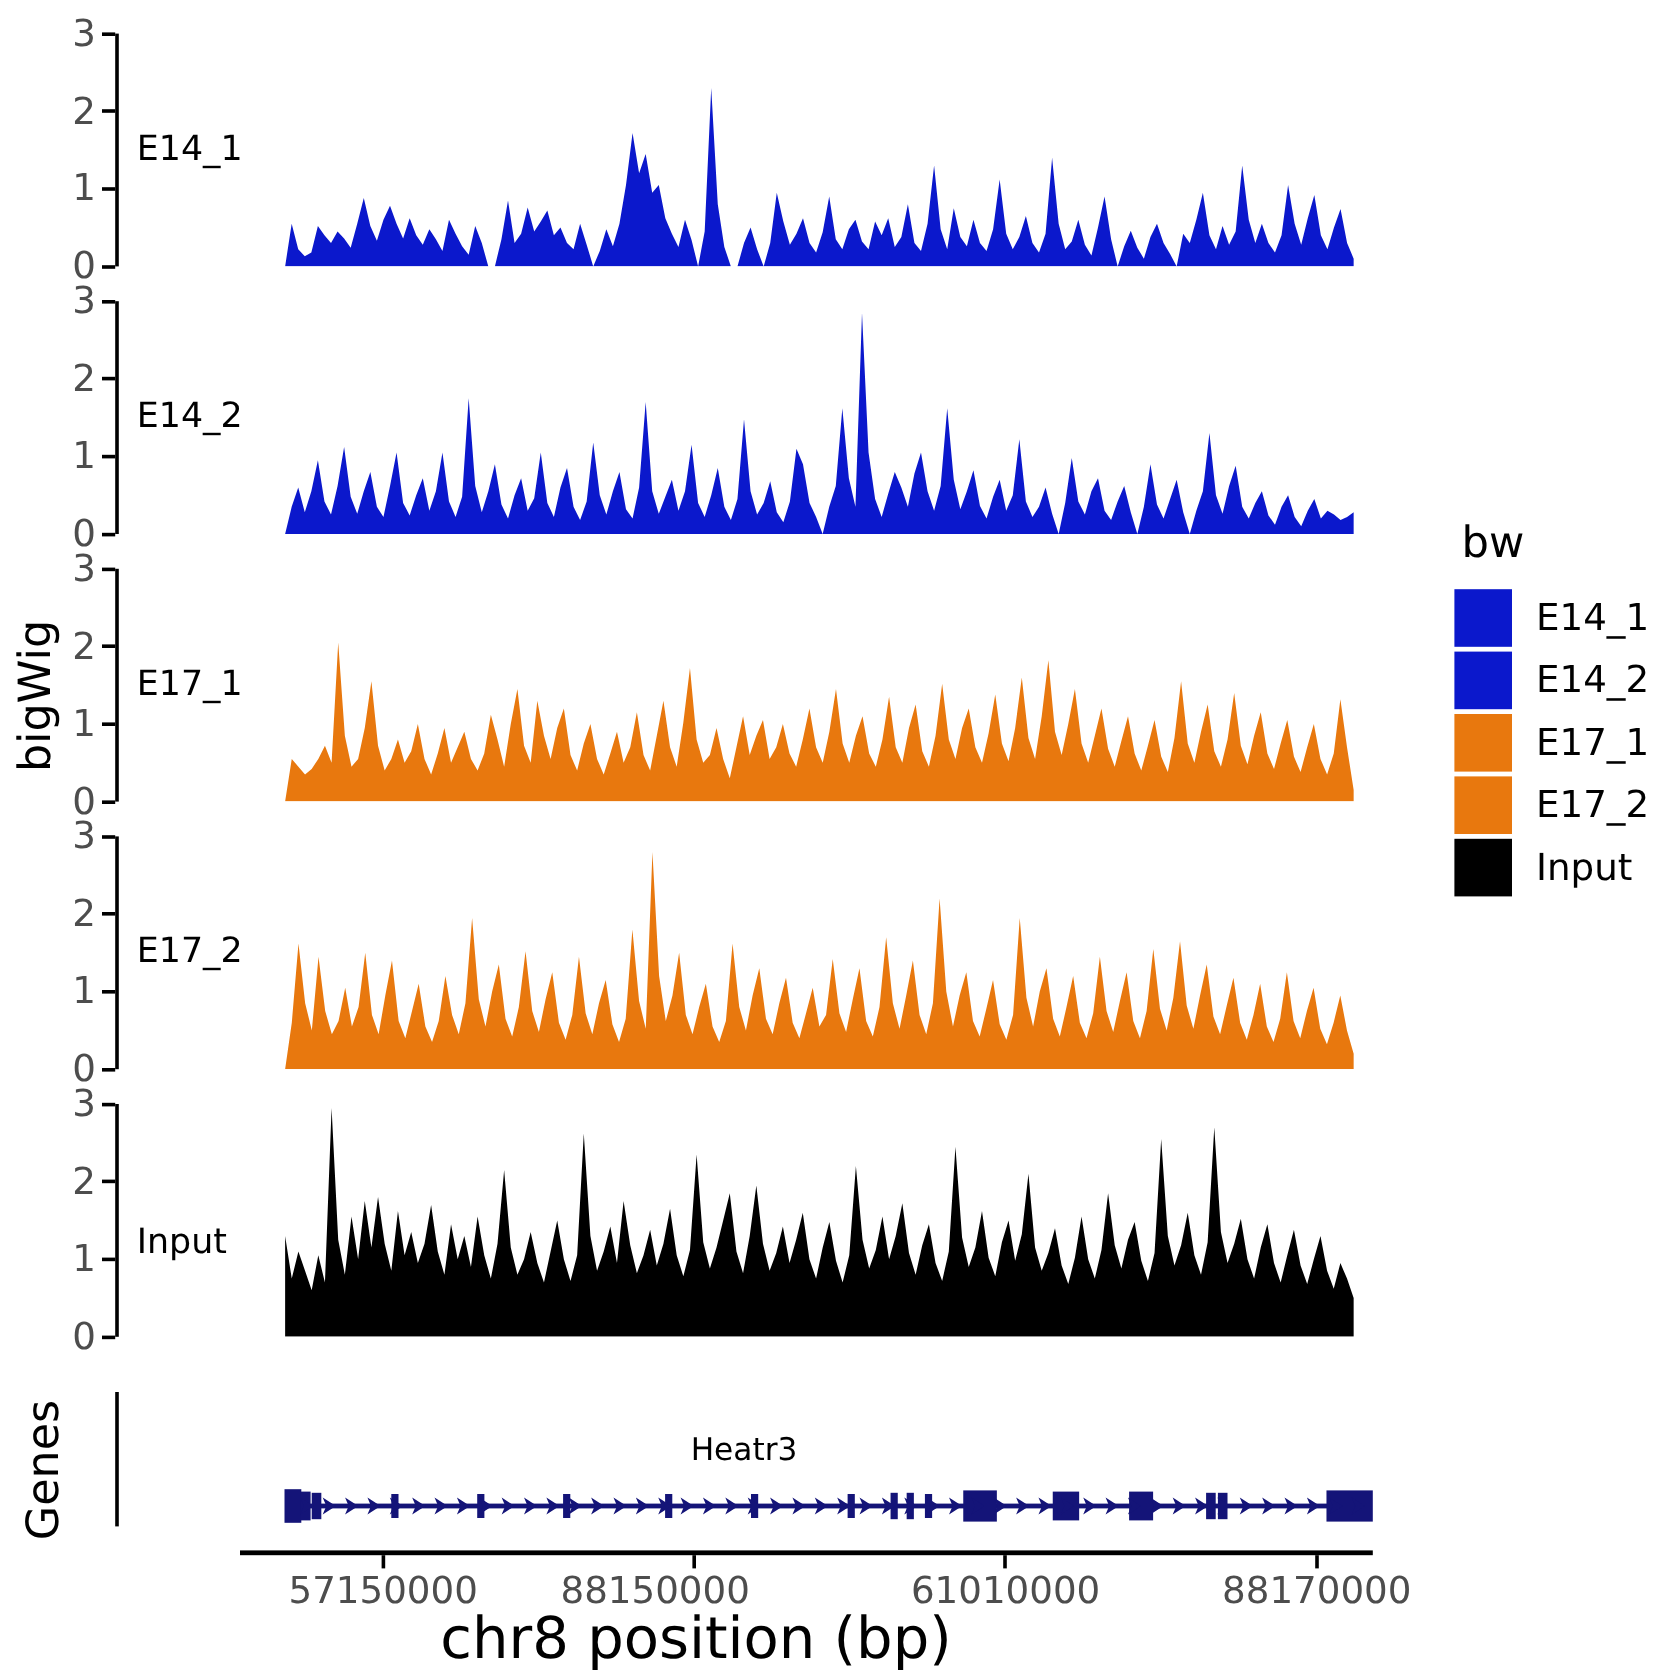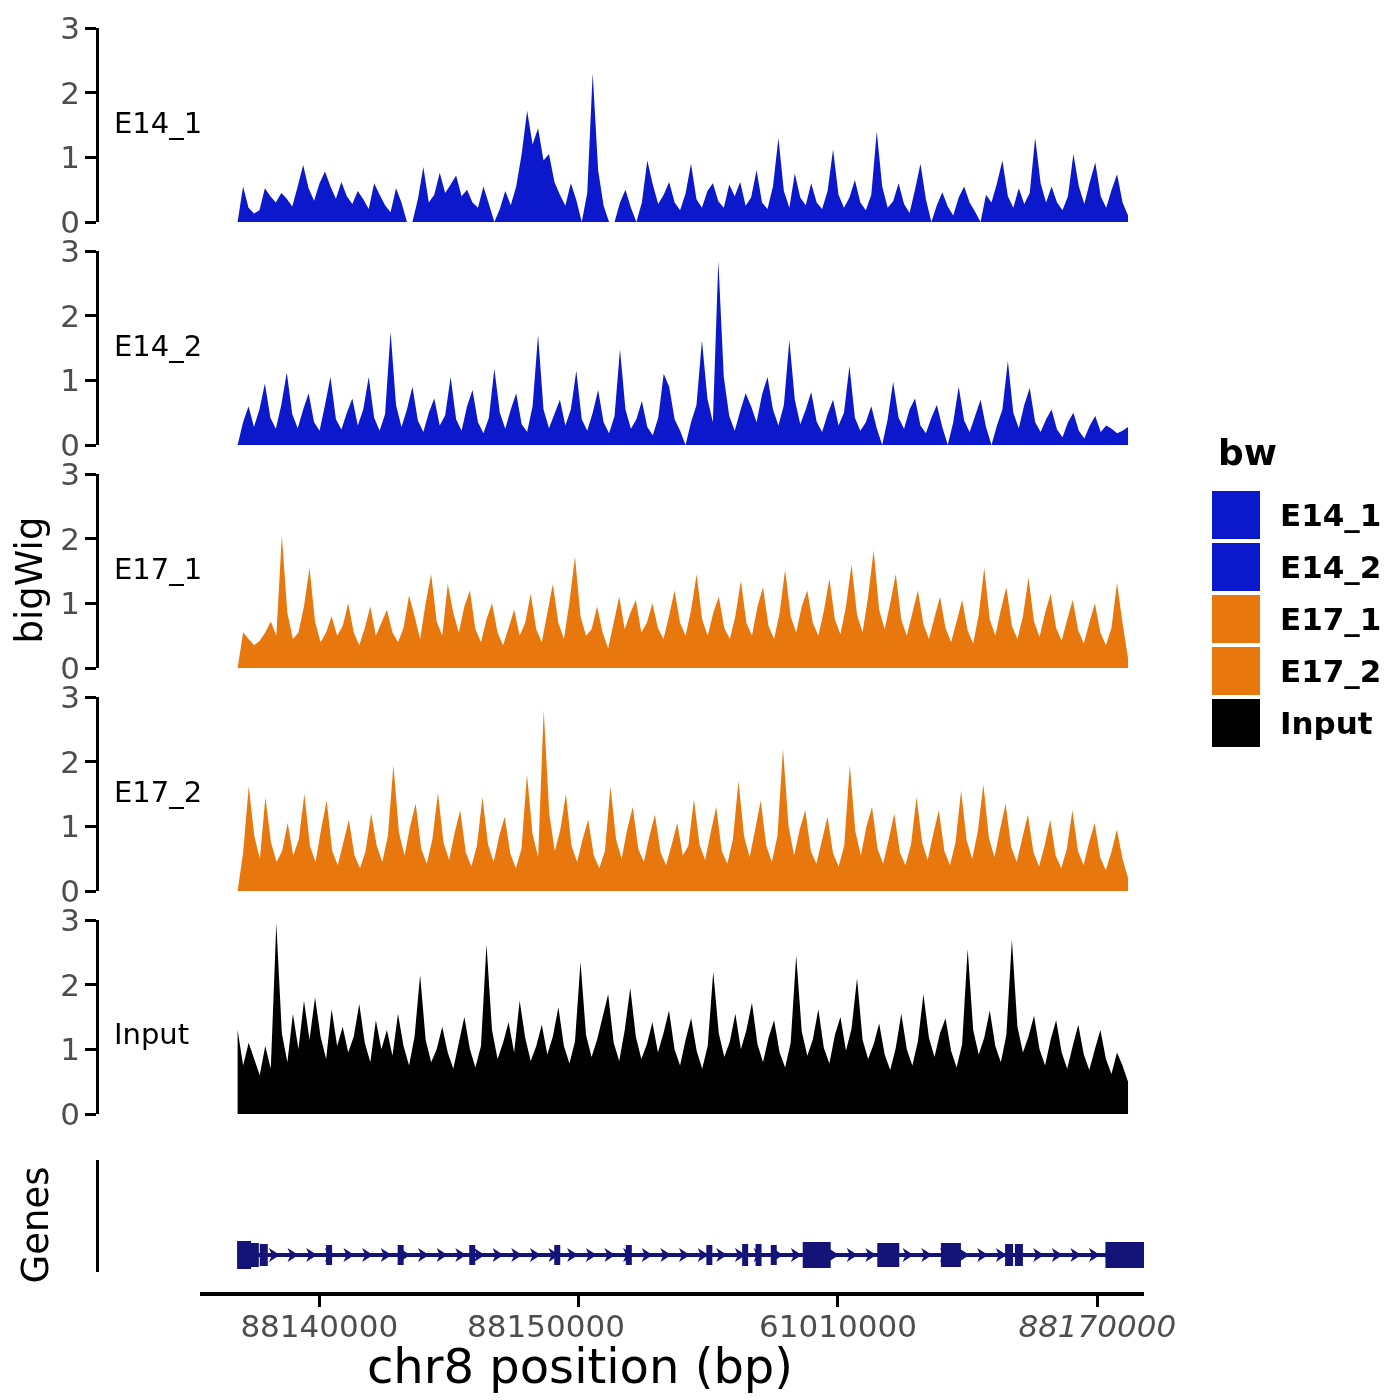--- a/index.html
+++ b/index.html
@@ -88,21 +88,21 @@
     position:absolute;top:16px;
     transform:translateX(-50%);
     font-size:31px;color:#4d4d4d;white-space:nowrap;
   }
   #xaxis-title{
     position:absolute;left:0;top:1338px;width:1160px;
     text-align:center;font-size:48px;color:#000;
   }
 
   
-  #legend{position:absolute;left:1212px;top:432px;width:180px;font-weight:bold;}
+  #legend{position:absolute;left:1212px;top:432px;width:180px;}
   #legend-title{font-size:36px;color:#000;margin:0 0 18px 6px;}
   .legend-row{display:flex;align-items:center;height:48px;margin-bottom:4px;}
   .legend-key{width:48px;height:48px;flex:0 0 48px;}
   .legend-lab{margin-left:20px;font-size:31px;color:#000;white-space:nowrap;}
 </style>
 </head>
 <body>
 
 <div class="root">
 
@@ -192,20 +192,21 @@
         <div class="plotarea">
           <svg viewBox="0 0 1048 194" preserveAspectRatio="none">
             <path d="M 139.00 194.00 L 139.00 109.93 L 144.55 145.50 L 150.09 122.87 L 155.64 139.03 L 161.19 155.20 L 166.73 126.10 L 172.28 148.73 L 177.83 3.23 L 183.37 113.17 L 188.92 142.27 L 194.47 93.77 L 200.01 129.33 L 205.56 80.83 L 211.11 119.63 L 216.65 77.60 L 222.20 116.40 L 227.75 139.03 L 233.29 89.24 L 238.84 126.10 L 244.39 106.70 L 249.93 132.57 L 255.48 116.40 L 261.02 84.07 L 266.57 122.87 L 272.12 142.27 L 277.66 100.23 L 283.21 129.33 L 288.76 109.93 L 294.30 135.80 L 299.85 93.77 L 305.40 126.10 L 310.94 145.50 L 316.49 116.40 L 322.04 54.97 L 327.58 119.63 L 333.13 142.27 L 338.68 129.33 L 344.22 106.70 L 349.77 132.57 L 355.32 148.73 L 360.86 122.87 L 366.41 97.00 L 371.96 129.33 L 377.50 147.44 L 383.05 126.10 L 388.60 24.57 L 394.14 109.93 L 399.69 139.03 L 405.24 122.87 L 410.78 102.17 L 416.33 132.57 L 421.88 80.83 L 427.42 117.69 L 432.97 140.97 L 438.52 126.10 L 444.06 104.76 L 449.61 134.51 L 455.16 116.40 L 460.70 87.30 L 466.25 126.10 L 471.80 143.56 L 477.34 121.57 L 482.89 42.03 L 488.43 115.11 L 493.98 137.09 L 499.53 119.63 L 505.07 97.00 L 510.62 74.37 L 516.17 122.87 L 521.71 140.97 L 527.26 109.93 L 532.81 67.90 L 538.35 116.40 L 543.90 139.03 L 549.45 124.16 L 554.99 102.17 L 560.54 132.57 L 566.09 113.17 L 571.63 90.53 L 577.18 129.33 L 582.73 145.50 L 588.27 119.63 L 593.82 98.29 L 599.37 130.63 L 604.91 148.73 L 610.46 126.10 L 616.01 51.73 L 621.55 113.17 L 627.10 137.09 L 632.65 121.57 L 638.19 93.77 L 643.74 129.33 L 649.29 109.93 L 654.83 82.77 L 660.38 124.16 L 665.93 142.27 L 671.47 117.69 L 677.02 100.23 L 682.57 132.57 L 688.11 147.44 L 693.66 122.87 L 699.20 35.57 L 704.75 111.23 L 710.30 135.80 L 715.84 119.63 L 721.39 89.24 L 726.94 128.04 L 732.48 143.56 L 738.03 115.11 L 743.58 97.00 L 749.12 130.63 L 754.67 108.64 L 760.22 58.20 L 765.76 119.63 L 771.31 139.03 L 776.86 124.16 L 782.40 103.47 L 787.95 134.51 L 793.50 150.03 L 799.04 128.04 L 804.59 93.77 L 810.14 129.33 L 815.68 145.50 L 821.23 121.57 L 826.78 74.37 L 832.32 117.69 L 837.87 137.09 L 843.42 113.17 L 848.96 98.29 L 854.51 130.63 L 860.06 147.44 L 865.60 124.16 L 871.15 29.10 L 876.70 109.93 L 882.24 134.51 L 887.79 117.69 L 893.34 90.53 L 898.88 126.10 L 904.43 142.27 L 909.98 115.11 L 915.52 19.40 L 921.07 106.70 L 926.61 132.57 L 932.16 116.40 L 937.71 95.71 L 943.25 129.33 L 948.80 145.50 L 954.35 119.63 L 959.89 100.23 L 965.44 132.57 L 970.99 148.73 L 976.53 126.10 L 982.08 104.76 L 987.63 134.51 L 993.17 150.03 L 998.72 129.33 L 1004.27 109.93 L 1009.81 139.03 L 1015.36 153.91 L 1020.91 132.57 L 1026.45 145.50 L 1032.00 161.67 L 1032.00 194.00 Z" fill="#000000" shape-rendering="geometricPrecision"></path>
           </svg>
         </div>
       </div>
     </div>
 
   <div id="genes-panel">
     <div class="axis-line"></div>
+    <div id="gene-name">Heatr3</div>
     <div id="gene-area">
         <svg viewBox="0 0 1045 112" preserveAspectRatio="none">
           <rect x="145.0879120879121" y="93" width="894.7252747252747" height="4" fill="#141478"></rect>
           <rect x="138.0879120879121" y="81" width="14" height="28" fill="#141478"></rect>
           <rect x="151.82461538461538" y="83" width="8" height="24" fill="#141478"></rect>
           <rect x="160.77186813186813" y="84" width="8" height="22" fill="#141478"></rect>
           <rect x="227.08681318681317" y="85" width="6" height="20" fill="#141478"></rect>
           <rect x="298.66483516483515" y="85" width="6" height="20" fill="#141478"></rect>
           <rect x="370.24285714285713" y="85" width="6" height="20" fill="#141478"></rect>
           <rect x="455.24175824175825" y="85" width="6" height="20" fill="#141478"></rect>
@@ -268,27 +269,27 @@
           <path d="M 990.0769230769231 88 L 1001.0769230769231 95 L 990.0769230769231 102 L 993.0769230769231 95 Z" fill="#141478"></path>
           <path d="M 1008.717032967033 88 L 1019.717032967033 95 L 1008.717032967033 102 L 1011.717032967033 95 Z" fill="#141478"></path>
           <path d="M 1027.357142857143 88 L 1038.357142857143 95 L 1027.357142857143 102 L 1030.357142857143 95 Z" fill="#141478"></path>
         </svg>
       </div>
   </div>
 
   <div id="xaxis"></div>
   <div id="xticks">
       <div class="xtick" style="left: 317.797px; top: 1296px;"></div>
-      <div class="xticklab" style="left: 319.297px; top: 1308px;">88140000</div>
+      <div class="xticklab" style="left: 319.297px; top: 1308px;">57150000</div>
       <div class="xtick" style="left: 577.137px; top: 1296px;"></div>
       <div class="xticklab" style="left: 546px; top: 1308px;">88150000</div>
       <div class="xtick" style="left: 836.478px; top: 1296px;"></div>
       <div class="xticklab" style="left: 837.978px; top: 1308px;">61010000</div>
       <div class="xtick" style="left: 1095.82px; top: 1296px;"></div>
-      <div class="xticklab" style="left: 1097.32px; top: 1308px; font-style: italic;">88170000</div>
+      <div class="xticklab" style="left: 1097.32px; top: 1308px;">88170000</div>
     </div>
   <div id="xaxis-title">chr8 position (bp)</div>
 
   <div id="legend">
     <div id="legend-title">bw</div>
     <div id="legend-rows">
         <div class="legend-row">
           <div class="legend-key" style="background: rgb(11, 24, 204);"></div>
           <div class="legend-lab">E14_1</div>
         </div>

